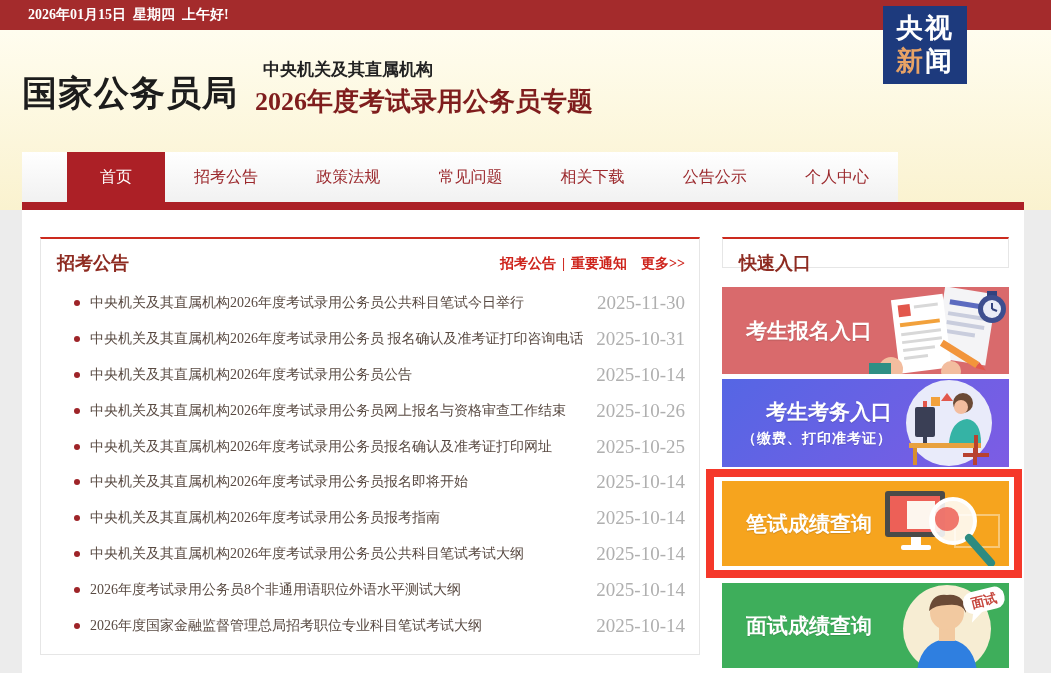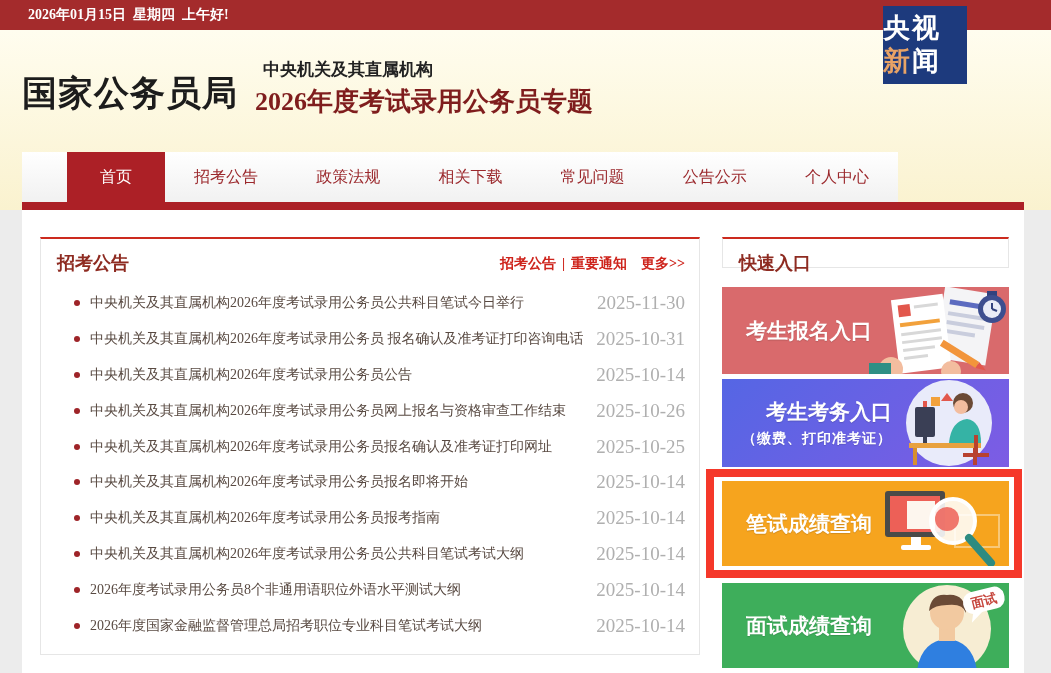--- a/index.html
+++ b/index.html
@@ -9,21 +9,21 @@
   
   .topbar{position:absolute;left:0;top:0;width:1051px;height:30px;background:#A42B2C;
     color:#fff;font-size:14px;font-weight:bold;line-height:30px;padding-left:28px;
     box-sizing:border-box;white-space:pre;}
 
   
   .header-bg{position:absolute;left:0;top:30px;width:1051px;height:180px;
     background:linear-gradient(180deg,#FFFDEF 0%,#FAF2CF 100%);}
 
   .logo{position:absolute;left:883px;top:6px;width:84px;height:78px;background:#1D3A7D;
-    color:#fff;text-align:left;font-weight:bold;font-size:27px;line-height:33px;
+    color:#fff;text-align:center;font-weight:bold;font-size:27px;line-height:33px;
     padding-top:6px;box-sizing:border-box;letter-spacing:2px;z-index:5;}
   .logo .hl{color:#E8A366;}
 
   .site-title{position:absolute;left:22px;top:70px;font-size:35px;font-weight:bold;color:#1c1c1c;letter-spacing:1px;}
   .sub1{position:absolute;left:263px;top:58px;font-size:17px;font-weight:bold;color:#222;}
   .sub2{position:absolute;left:255px;top:84px;font-size:26px;font-weight:bold;color:#7f1d1d;}
 
   
   .nav{position:absolute;left:22px;top:152px;width:876px;height:50px;
     background:linear-gradient(180deg,#FFFFFF 0%,#F1F1F1 100%);display:flex;align-items:stretch;}
@@ -86,22 +86,22 @@
 
   <div class="site-title">国家公务员局</div>
   <div class="sub1">中央机关及其直属机构</div>
   <div class="sub2">2026年度考试录用公务员专题</div>
 
   <div class="nav">
     <div class="nav-spacer"></div>
     <div class="tab active">首页</div>
     <div class="tab">招考公告</div>
     <div class="tab">政策法规</div>
+    <div class="tab">常见问题</div>
     <div class="tab">相关下载</div>
-    <div class="tab">常见问题</div>
     <div class="tab">公告公示</div>
     <div class="tab">个人中心</div>
   </div>
   <div class="nav-strip"></div>
 
   <div class="content-white"></div>
 
   <div class="panel">
     <div class="panel-header">
       <div class="panel-title">招考公告</div>

